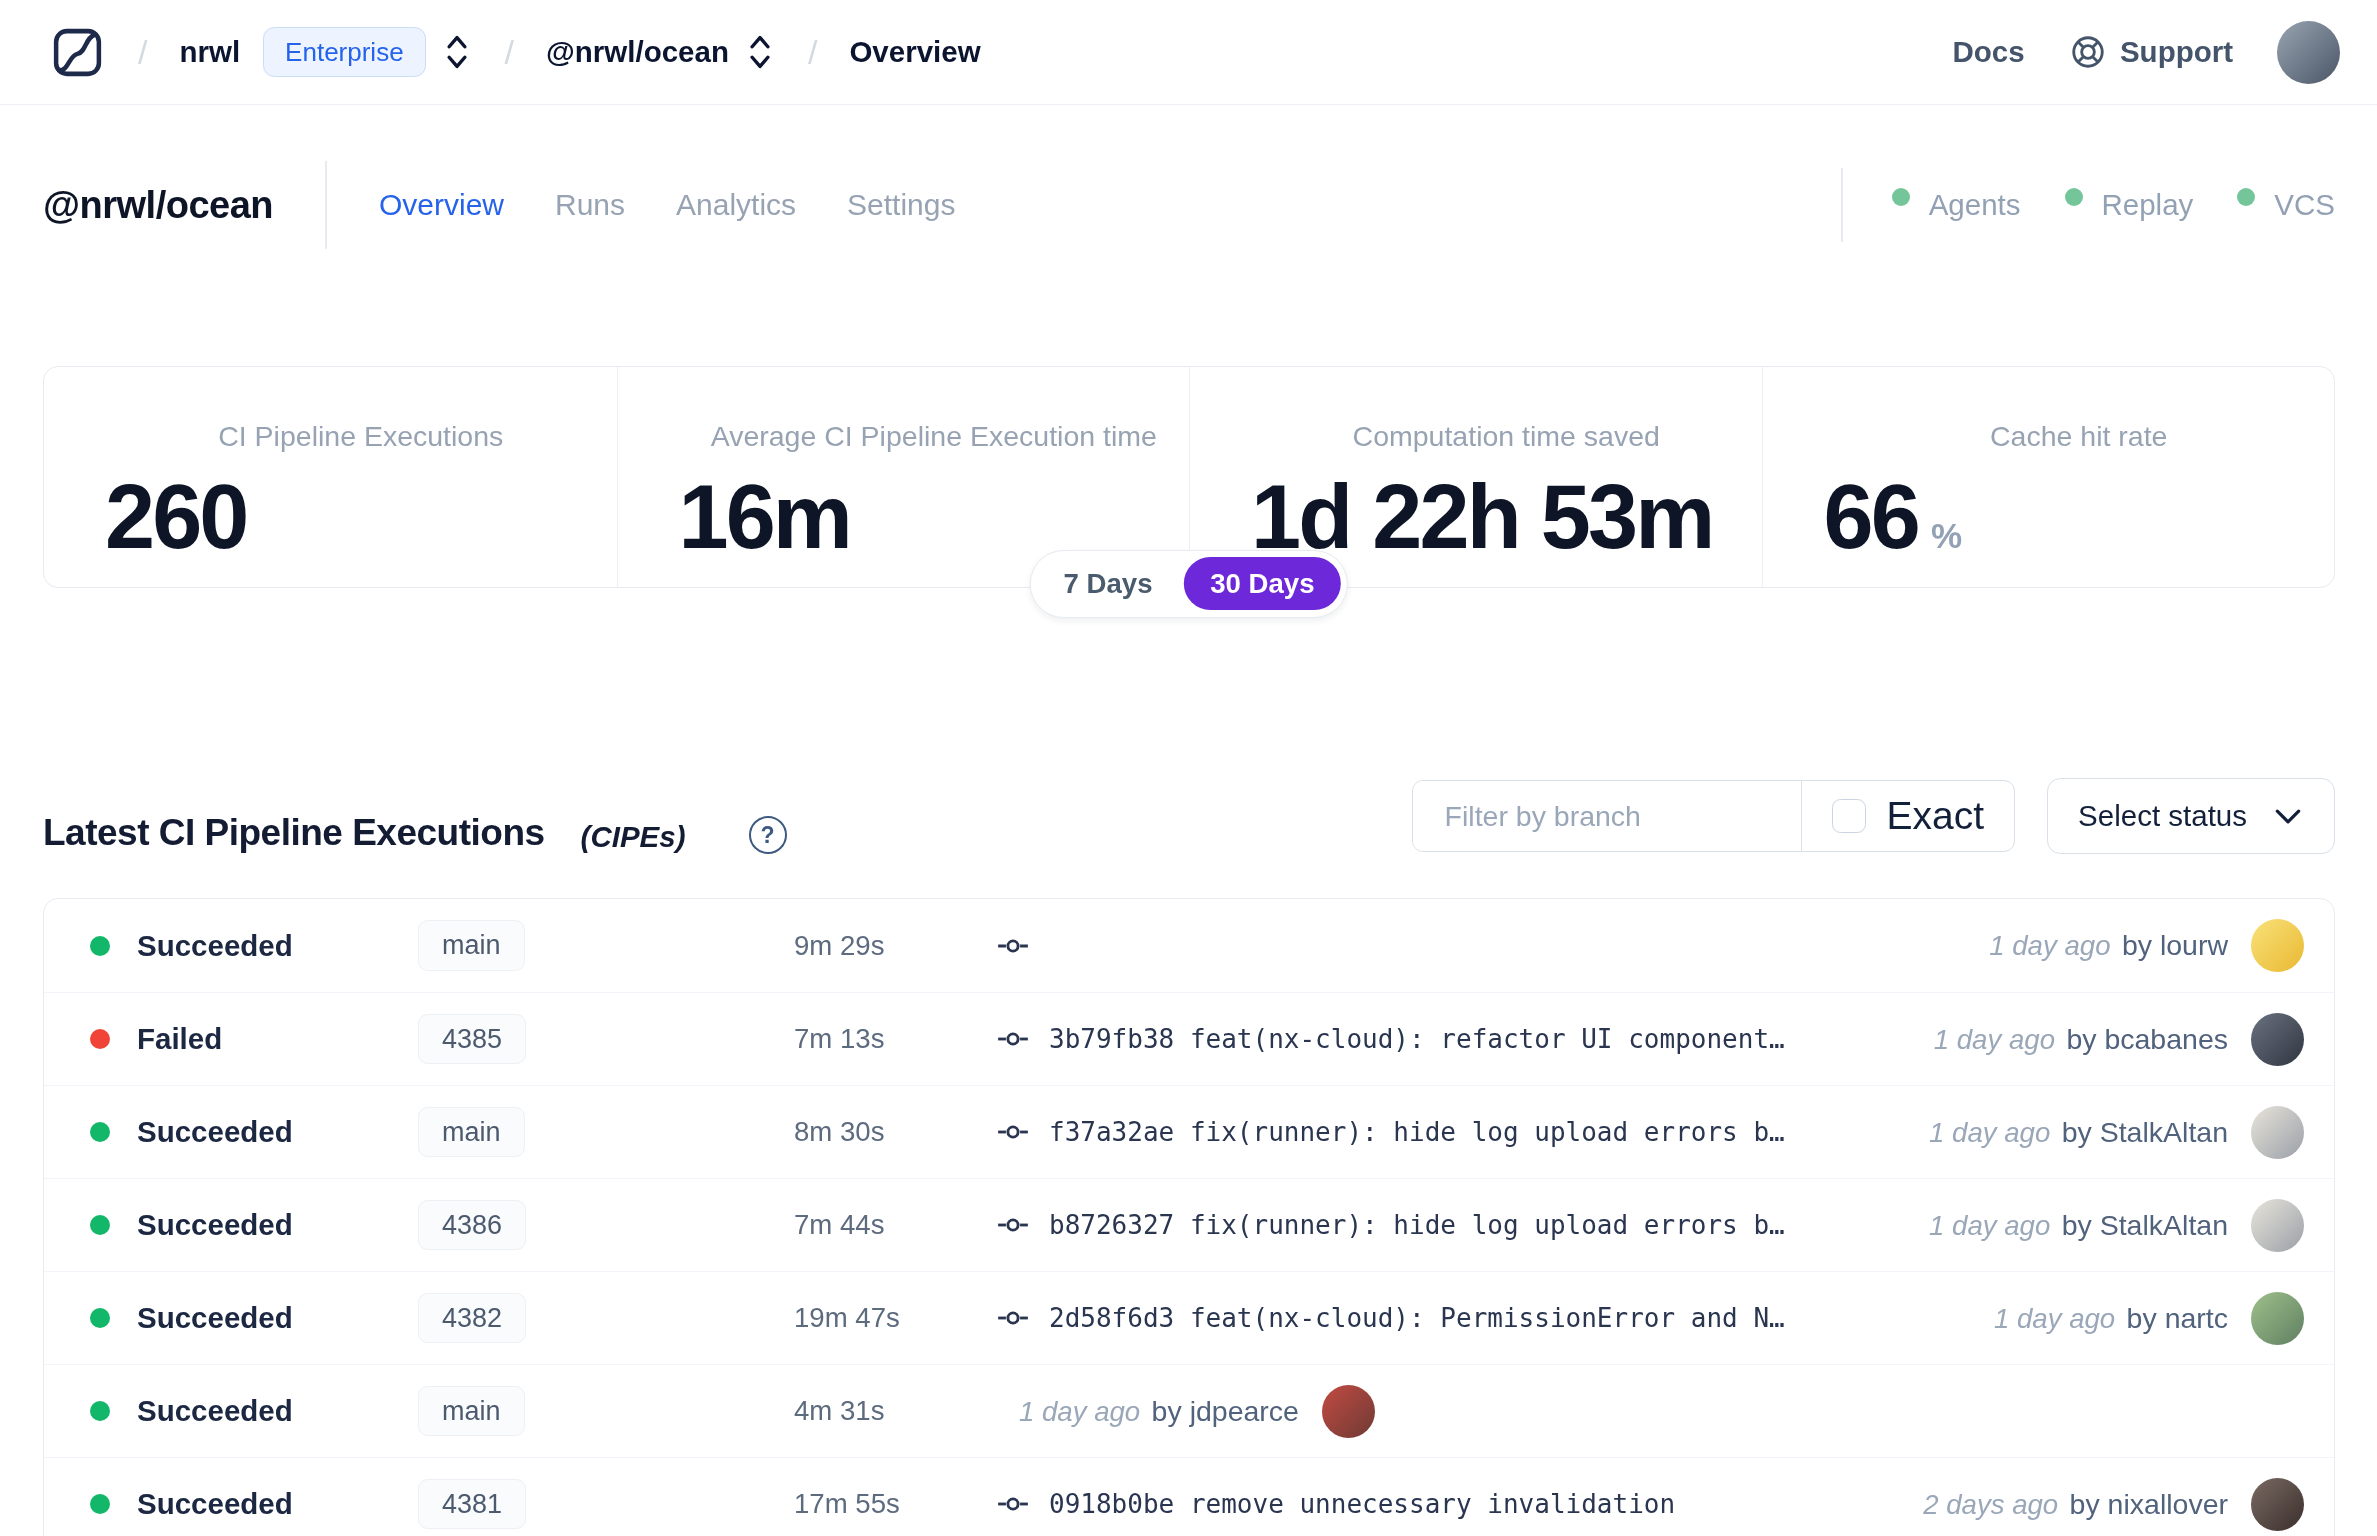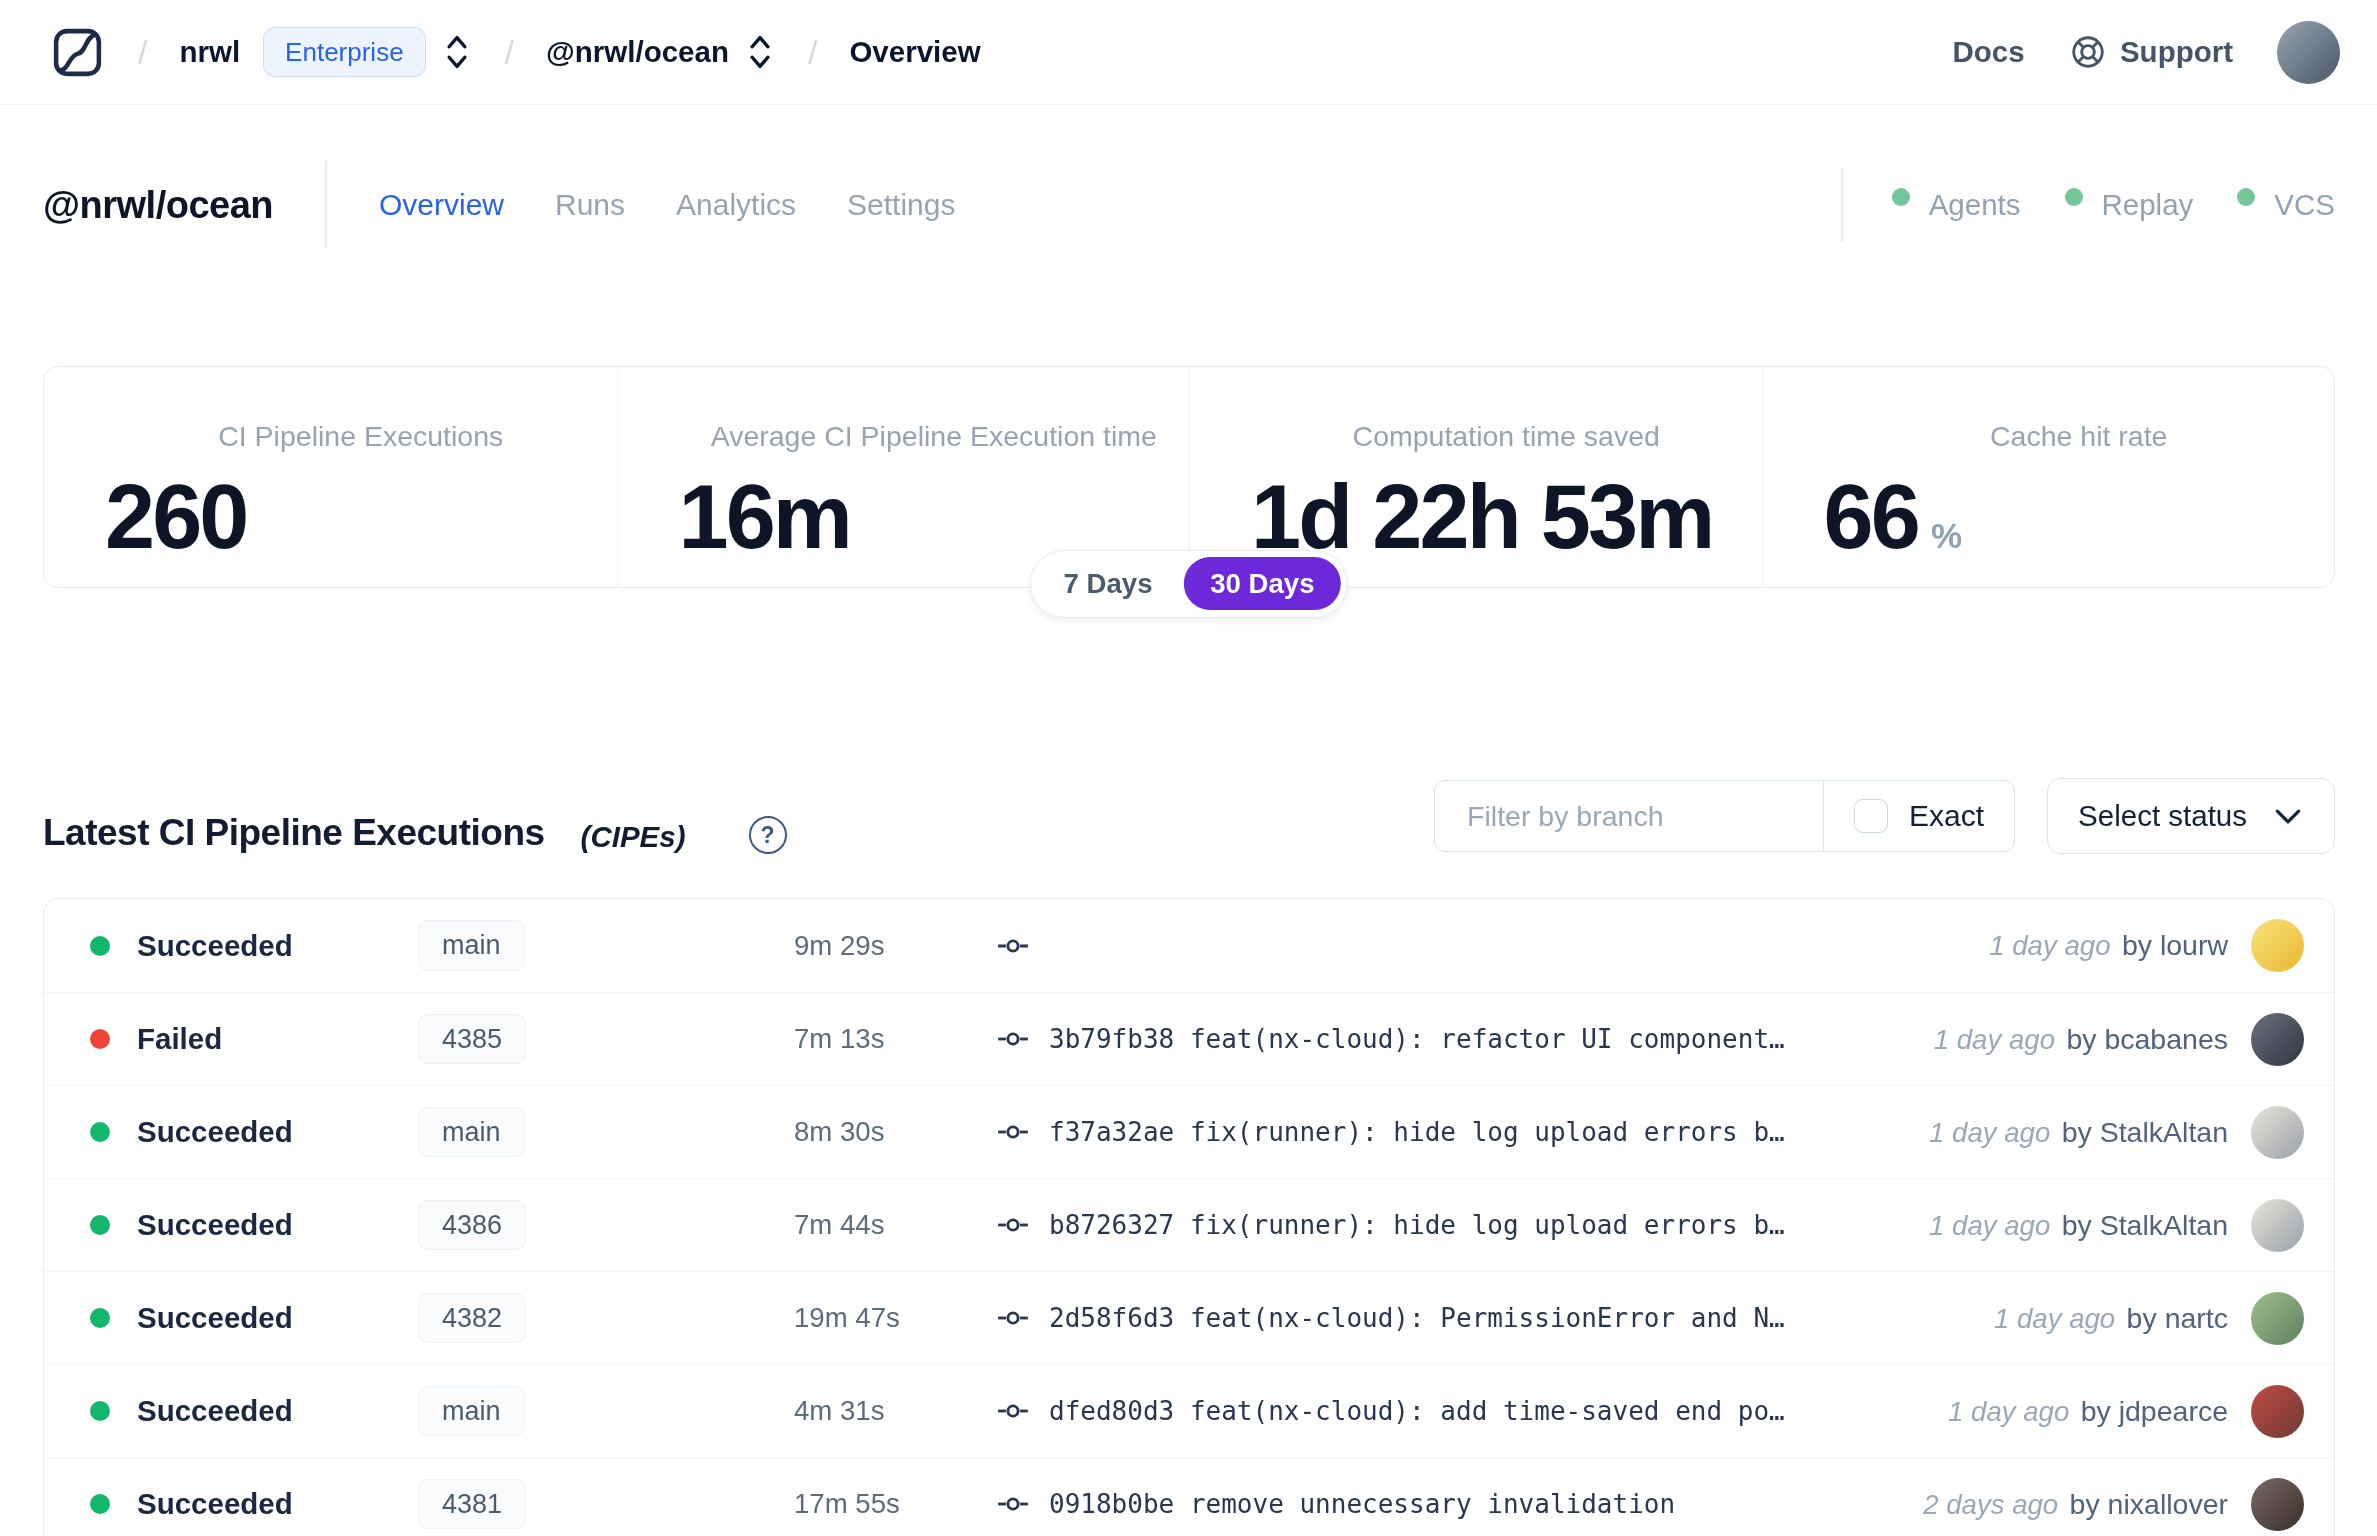--- a/index.html
+++ b/index.html
@@ -64,21 +64,21 @@
   .filters { margin-left:auto; display:flex; align-items:center; }
   .filter-group { display:flex; align-items:stretch; border:1.9px solid #d9e0e9; border-radius:11px;
     overflow:hidden; background:#fff; height:72px; }
   .filter-input { width:388px; border:none; outline:none; padding:0 32px; font-size:28.5px;
     color:#0f172a; font-family:"Liberation Sans",sans-serif; }
   .filter-input::placeholder { color:#9aa7b8; }
   .exact-seg { display:flex; align-items:center; gap:21px; padding:0 30px;
     border-left:1.9px solid #d9e0e9; }
   .checkbox { width:34px; height:34px; border:1.9px solid #cbd5e1; border-radius:8.6px;
     background:#fff; cursor:pointer; }
-  .exact-label { font-size:30px; font-weight:500; color:#13203a; }
+  .exact-label { font-size:39px; font-weight:500; color:#13203a; }
   .status-select { margin-left:32px; height:76px; border:1.9px solid #d9e0e9; border-radius:13.3px;
     padding:0 30px; display:flex; align-items:center; gap:25px; font-size:29.5px; font-weight:500;
     color:#13203a; background:#fff; cursor:pointer; }
 
   
   .cipe-table { margin:44px 43px 0; border:1.9px solid #e7ebf0; border-radius:15px;
     background:#fff; overflow:hidden; }
   .cipe-row { display:flex; align-items:center; height:93px; padding:0 30px 0 46px;
     border-top:1.9px solid #f1f4f8; cursor:pointer; }
   .cipe-row:first-child { border-top:none; }
@@ -358,30 +358,20 @@
   </div>
     <div class="cipe-row">
     <div class="cell-status">
       <span class="status-dot" style="background: rgb(18, 183, 106);"></span>
       <span class="status-text">Succeeded</span>
     </div>
     <div class="cell-branch">
       <span class="branch-chip">main</span>
     </div>
     <div class="cell-duration">4m 31s</div>
-    <div class="cell-commit">
-      <span class="commit-icon">
-        <svg width="34" height="34" viewBox="0 0 24 24" fill="none" stroke="#2a3550" stroke-width="2">
-          <circle cx="12" cy="12" r="3.6"></circle>
-          <line x1="1.5" y1="12" x2="7" y2="12"></line>
-          <line x1="17" y1="12" x2="22.5" y2="12"></line>
-        </svg>
-      </span>
-      <span>dfed80d3 feat(nx-cloud): add time-saved end po…</span>
-    </div>
     <div class="cell-meta">
       <span class="time-ago">1 day ago</span>
       <span class="author">by jdpearce</span>
     </div>
     <div class="row-avatar" style="background: linear-gradient(135deg, rgb(194, 75, 67), rgb(110, 58, 52));"></div>
   </div>
     <div class="cipe-row">
     <div class="cell-status">
       <span class="status-dot" style="background: rgb(18, 183, 106);"></span>
       <span class="status-text">Succeeded</span>

